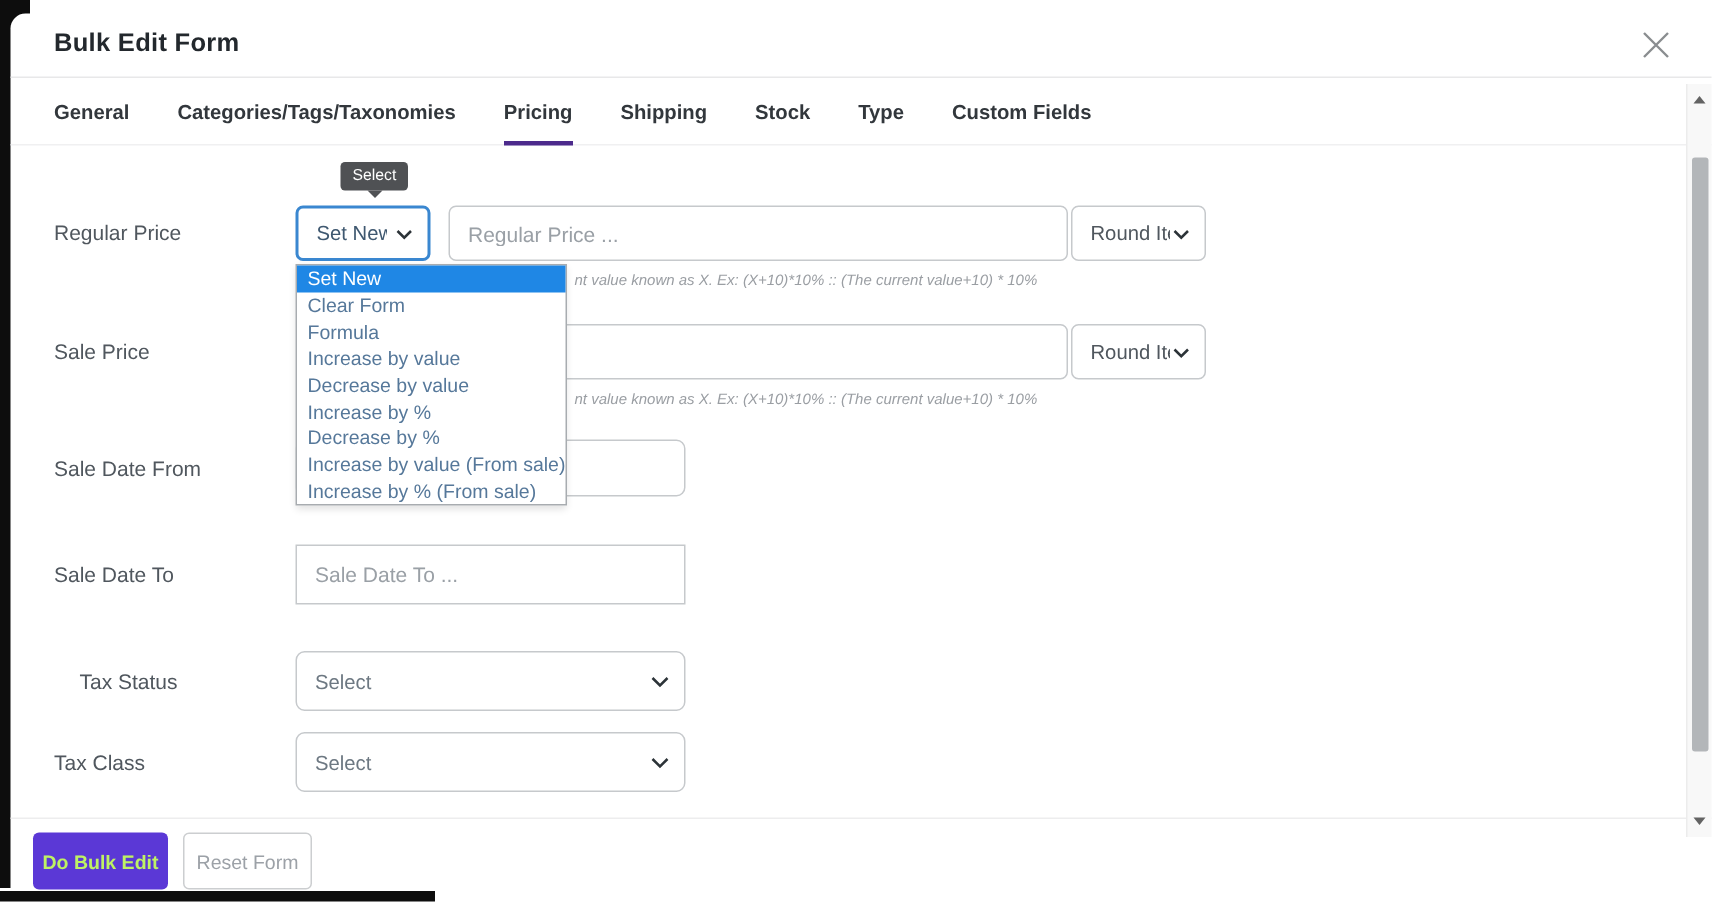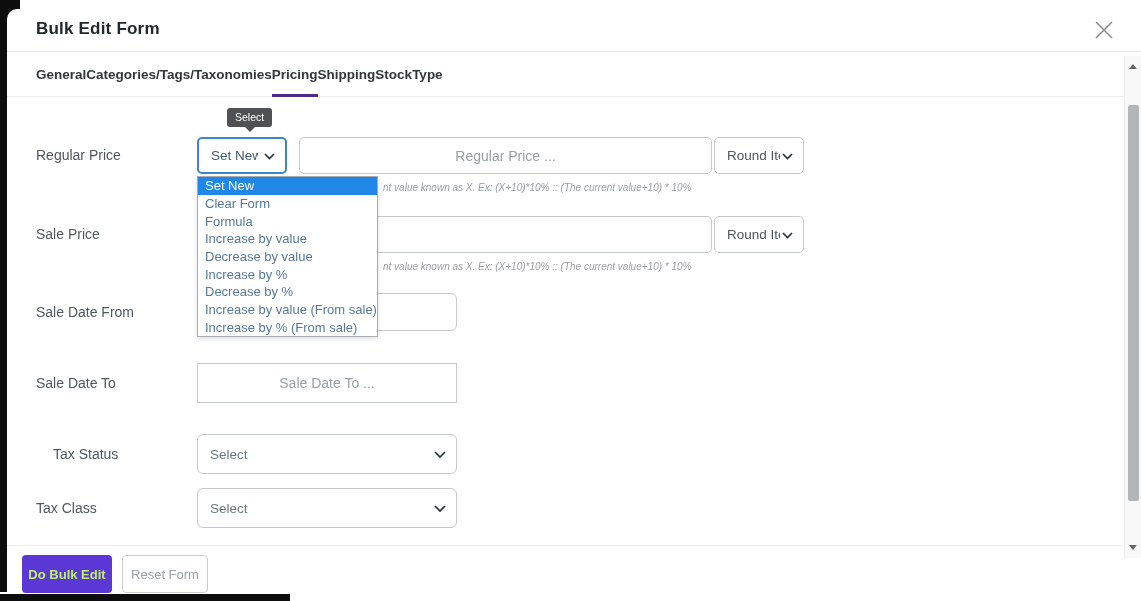--- a/index.html
+++ b/index.html
@@ -15,31 +15,31 @@
            border-top-left-radius:10px; z-index:1; }
 
   
   #modal-header { left:0; top:0; width:100%; height:43px; border-bottom:1px solid #e8e8e9; }
   #modal-title  { left:29px; top:10px; font-size:17px; font-weight:700; color:#23282d; letter-spacing:.2px; }
   #close-btn { right:21px; top:6px; width:32px; height:32px; cursor:pointer;
                display:flex; align-items:center; justify-content:center; background:transparent; border:none; }
 
   
   #tabbar { left:0; top:43px; width:100%; height:45px; border-bottom:1px solid #f0f0f1;
-            display:flex; align-items:flex-end; padding-left:29px; }
+            display:flex; align-items:flex-end; gap:32px; padding-left:29px; }
   .tab { font-size:13.5px; font-weight:700; color:#32373c; cursor:pointer; position:relative;
          height:100%; display:flex; align-items:center; }
   .tab.active::after { content:""; position:absolute; left:0; right:0; bottom:-1px;
                        height:3px; background:#4c2a8c; }
 
   
   .row-label { left:29px; font-size:14px; color:#50575e; }
   .tbox { background:#fff; border:1px solid #c6c9cc; border-radius:5px; }
   input.tbox { font-family:"Liberation Sans", sans-serif; font-size:14px; color:#2c3338;
-               padding:12px 12px; outline:none;text-align:center; }
+               padding:12px 12px; outline:none; }
   input.tbox::placeholder { color:#9aa0a6; }
   .select { display:flex; align-items:center; justify-content:space-between;
             padding:0 10px 0 12px; cursor:pointer; font-size:13.5px; color:#3f5870; }
   .select .val { overflow:hidden; white-space:nowrap; }
   .select.focused { border:2px solid #3a87d0; }
   .select.gray { color:#6d7882; font-size:13.5px; border-radius:6px; }
   .chev { flex:0 0 auto; margin-left:6px; }
 
   .hint { font-size:10px; font-style:italic; color:#9a9ea3; white-space:nowrap; }
 
@@ -93,20 +93,21 @@
     </button>
   </div>
 
   <div id="tabbar" class="abs">
     <div class="tab">General</div>
     <div class="tab">Categories/Tags/Taxonomies</div>
     <div class="tab active">Pricing</div>
     <div class="tab">Shipping</div>
     <div class="tab">Stock</div>
     <div class="tab">Type</div>
+    <div class="tab">Custom Fields</div>
   </div>
 
   <div class="abs row-label" style="top:128px; line-height:37px;">Regular Price</div>
 
   <div class="abs tbox select focused" style="left:190px; top:128px; width:90px; height:37px;">
     <span class="val">Set New</span>
     <span class="chev">
       <svg width="11" height="7" viewBox="0 0 11 7">
           <polyline points="1,1 5.5,5.5 10,1" stroke="#2c3338" stroke-width="1.7" fill="none"></polyline>
         </svg>

